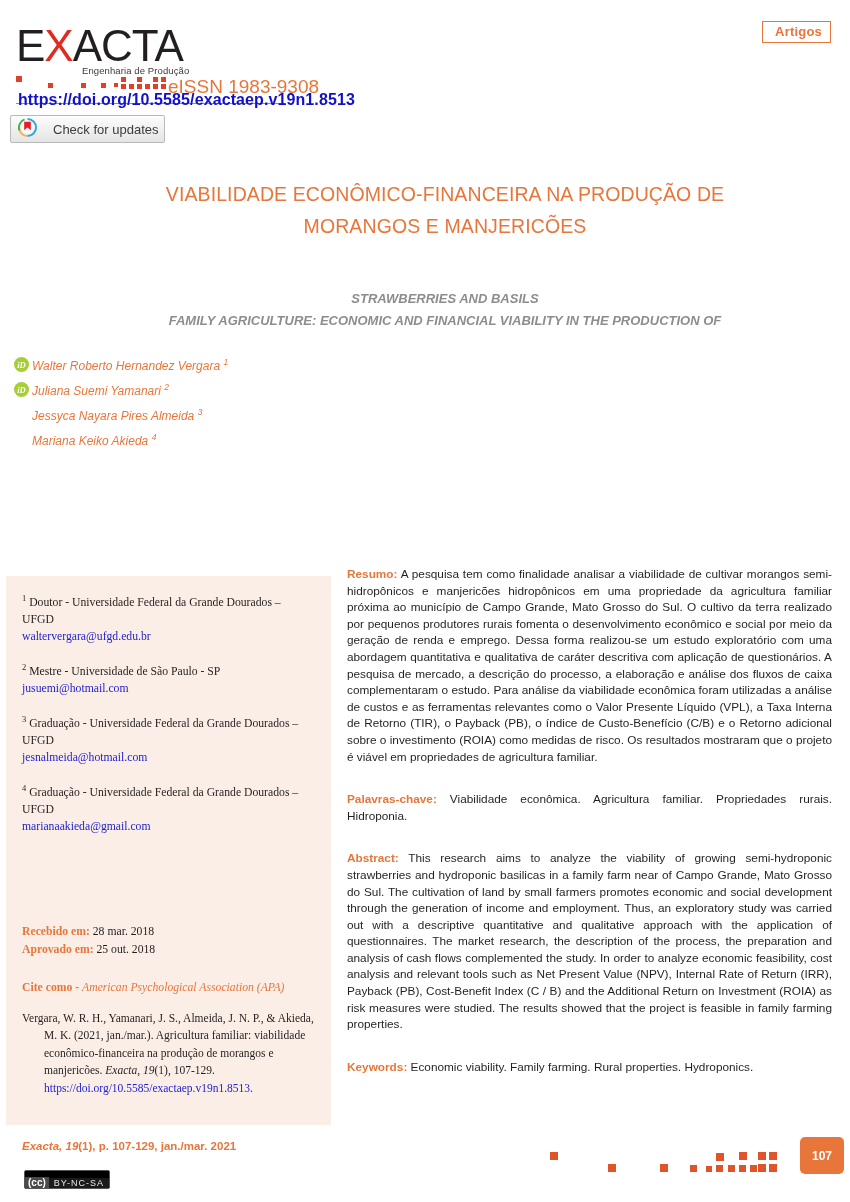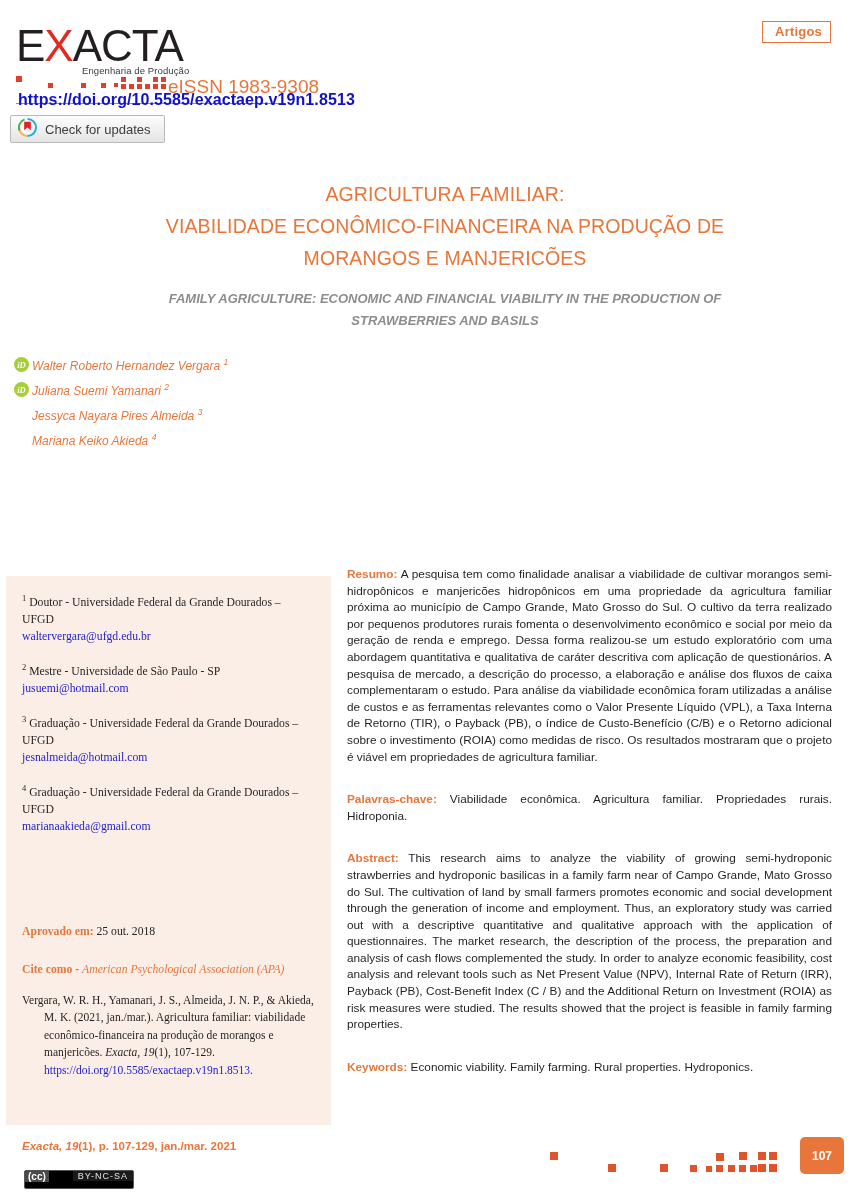--- a/index.html
+++ b/index.html
@@ -53,21 +53,21 @@
     letter-spacing:.1px;
   }
 
   
   .crossmark{
     position:absolute; left:10px; top:115px;
     width:155px; height:28px;
     border:1px solid #b9b9b9;
     border-radius:2px;
     background:linear-gradient(#fdfdfd,#e4e4e4);
-    display:flex; align-items:center; gap:8px;
+    display:flex; align-items:center; gap:16px;
     padding-left:7px; box-sizing:border-box;
   }
   .crossmark-label{ font-size:13px; color:#3c3c3c; }
 
   
   .title-pt{
     position:absolute; left:130px; top:178px; width:630px;
     text-align:center;
     color:#e8763a;
     font-size:19.5px; line-height:32px;
@@ -140,23 +140,23 @@
   .gap-lg{ margin-bottom:26px !important; }
 
   
   .footer-ref{
     position:absolute; left:22px; top:1140px;
     color:#e8763a; font-size:11.5px; font-weight:bold; font-style:italic;
   }
   .footer-ref span.up{ font-style:normal; }
   .cc-badge{
     position:absolute; left:24px; top:1170px;
-    height:17px; display:flex; align-items:flex-start;
+    height:17px; display:flex; align-items:flex-end;
     border:1px solid #555; background:#000;
-    border-radius:2px; overflow:hidden;gap:24px;
+    border-radius:2px; overflow:hidden;
   }
   .cc-left{
     background:#4a4a4a; color:#fff; font-size:10px; font-weight:bold;
     display:flex; align-items:center; padding:0 3px;
     font-family:"Liberation Sans", sans-serif;
   }
   .cc-right{
     background:#1a1a1a; color:#e6e6e6; font-size:9px;
     display:flex; align-items:center; padding:0 5px;
     letter-spacing:1px;
@@ -211,28 +211,27 @@
       <circle cx="20" cy="20" r="18" fill="none" stroke="#fbb040" stroke-width="4" stroke-dasharray="28 85" transform="rotate(90 20 20)"></circle>
       <circle cx="20" cy="20" r="18" fill="none" stroke="#39b54a" stroke-width="4" stroke-dasharray="28 85" transform="rotate(160 20 20)"></circle>
       <circle cx="20" cy="20" r="13" fill="#ffffff"></circle>
       <path d="M13 8 h14 v18 l-7 -6 -7 6 z" fill="#ed1c24"></path>
     </svg>
   </span>
   <span class="crossmark-label">Check for updates</span>
 </div>
 
 <div class="title-pt">
-  <div>AGRICULTURA FAMILIAR:</div>
   <div>VIABILIDADE ECONÔMICO-FINANCEIRA NA PRODUÇÃO DE</div>
   <div>MORANGOS E MANJERICÕES</div>
 </div>
 
 <div class="title-en">
+  <div>STRAWBERRIES AND BASILS</div>
   <div>FAMILY AGRICULTURE: ECONOMIC AND FINANCIAL VIABILITY IN THE PRODUCTION OF</div>
-  <div>STRAWBERRIES AND BASILS</div>
 </div>
 
 <div class="authors">
   <div class="author-row">
     <span class="orcid">iD</span>
     <span class="author-name"><span>Walter Roberto Hernandez Vergara</span> <sup>1</sup></span>
   </div>
   <div class="author-row">
     <span class="orcid">iD</span>
     <span class="author-name"><span>Juliana Suemi Yamanari</span> <sup>2</sup></span>
@@ -267,20 +266,24 @@
     <span class="mail">jesnalmeida@hotmail.com</span>
   </div>
 
   <div class="aff">
     <sup>4</sup>
     <span>Graduação - Universidade Federal da Grande Dourados – UFGD</span>
     <span class="mail">marianaakieda@gmail.com</span>
   </div>
 
   <div class="dates">
+    <div>
+      <span class="lbl">Recebido em:</span>
+      <span>28 mar. 2018</span>
+    </div>
     <div>
       <span class="lbl">Aprovado em:</span>
       <span>25 out. 2018</span>
     </div>
   </div>
 
   <div class="cite-head">
     <b>Cite como -</b>
     <i>American Psychological Association (APA)</i>
   </div>

